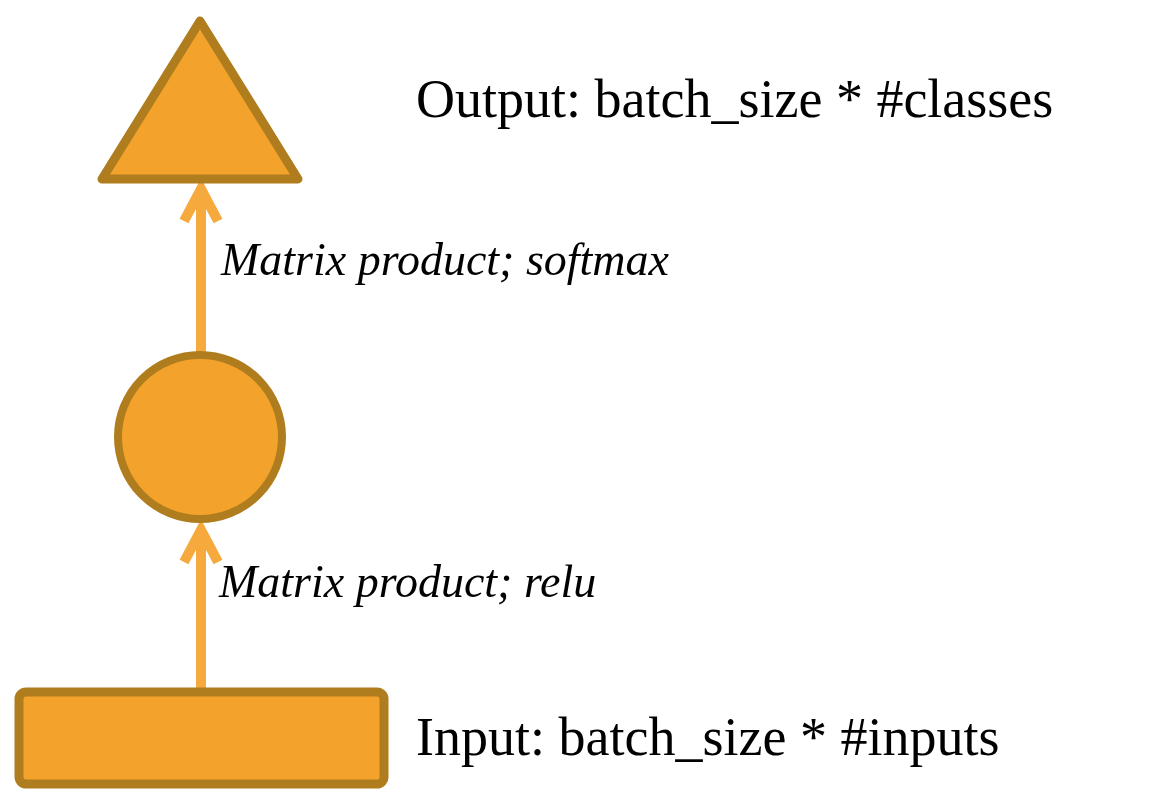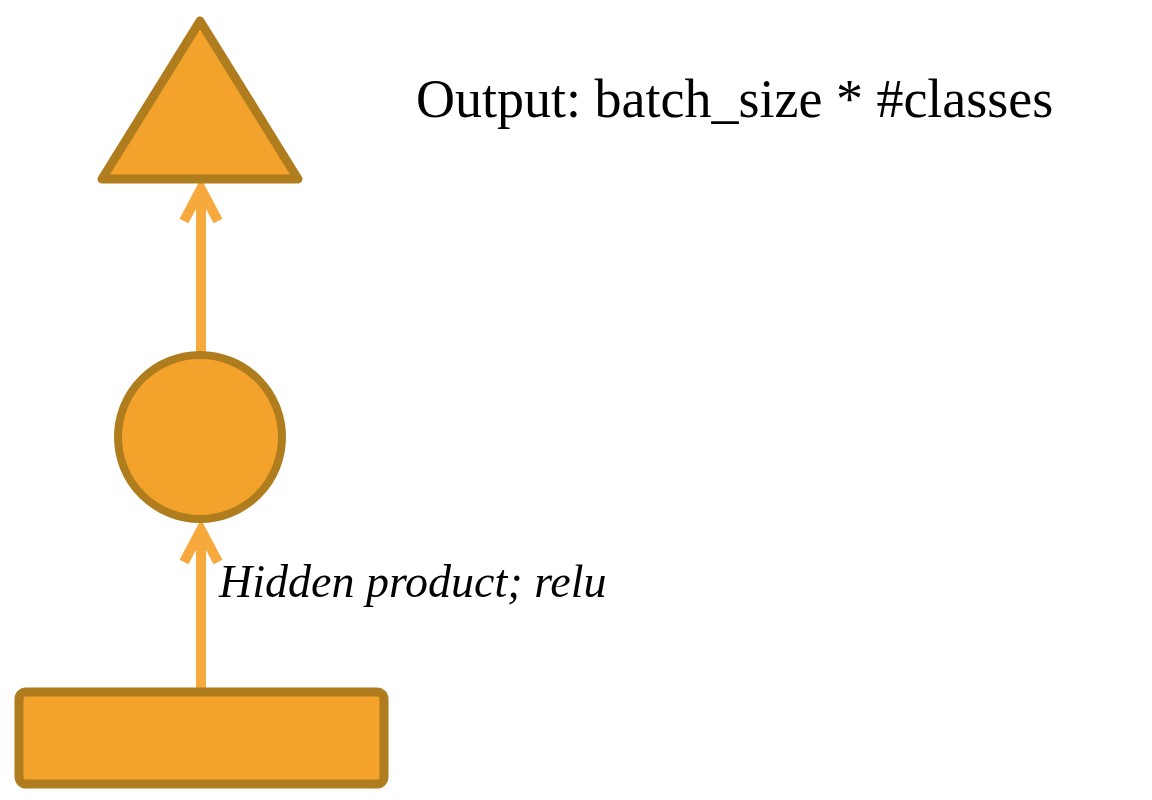--- a/index.html
+++ b/index.html
@@ -63,18 +63,20 @@
 
     <polygon class="shape" points="200,21 298,179 102,179" stroke-width="9" stroke-linejoin="round"></polygon>
 
     <circle class="shape" cx="200" cy="437" r="82" stroke-width="8"></circle>
 
     <rect class="shape" x="19" y="692" width="365" height="92" rx="7" stroke-width="9" stroke-linejoin="round"></rect>
   </svg>
 
   <div class="label node-label" style="left:416px; top:72px;">Output: batch_size * #classes</div>
 
+  <div class="label edge-label" style="left:221px; top:237px;">Matrix product; softmax</div>
 
 
-  <div class="label edge-label" style="left:219px; top:559px;">Hidden product; relu</div>
+  <div class="label edge-label" style="left:219px; top:559px;">Matrix product; relu</div>
 
+  <div class="label node-label" style="left:416px; top:710px;">Input: batch_size * #inputs</div>
 
 </div>
 
 </body></html>

